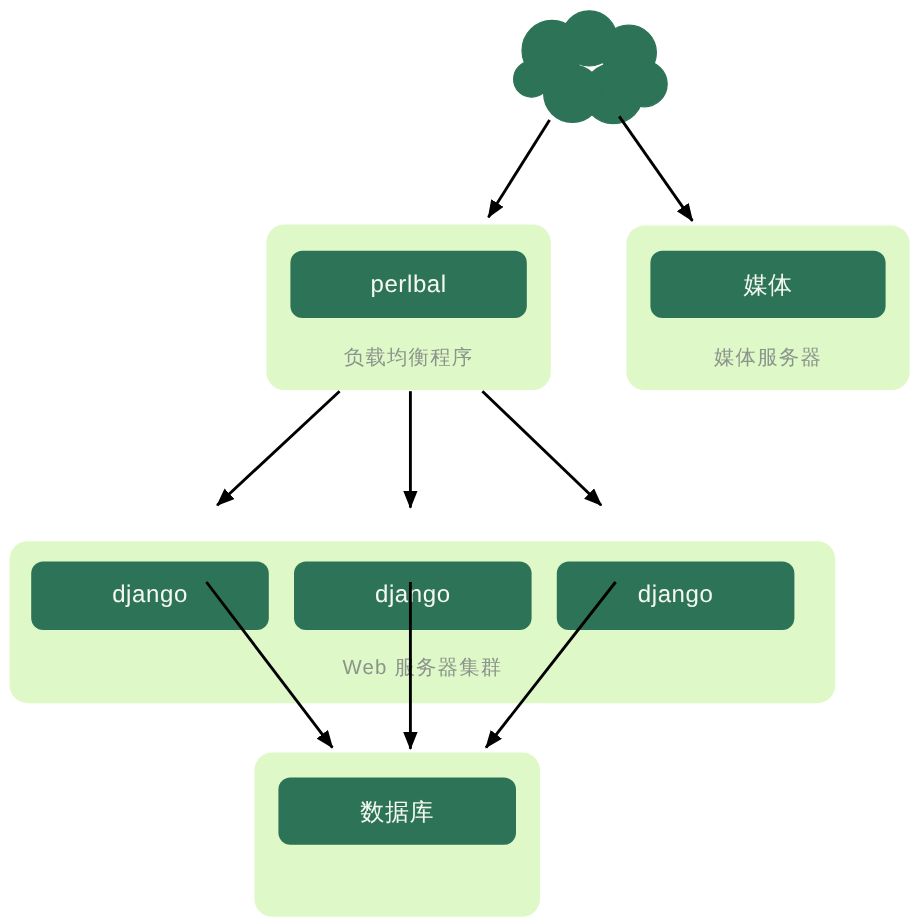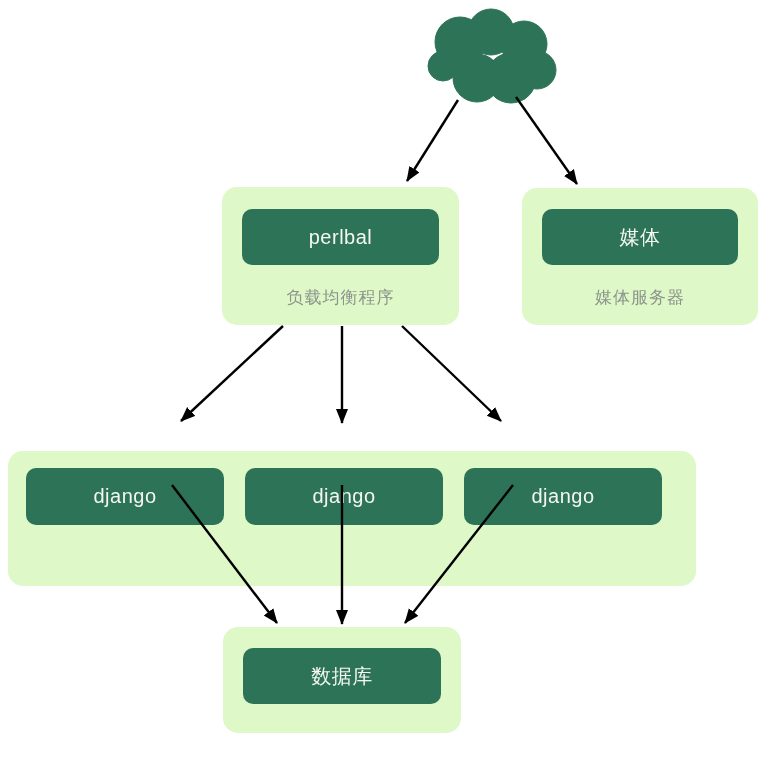--- a/index.html
+++ b/index.html
@@ -61,21 +61,21 @@
   
   .g-media { left: 522px; top: 188px; width: 236px; height: 137px; }
   .g-media .node { left: 20px; top: 21px; width: 196px; height: 56px; }
   
   .g-webcluster { left: 8px; top: 409px; width: 688px; height: 135px; margin-top: 42px; }
   .g-webcluster .caption { bottom: 18px; }
   .node-django-1 { left: 18px;  top: 17px; width: 198px; height: 57px; }
   .node-django-2 { left: 237px; top: 17px; width: 198px; height: 57px; }
   .node-django-3 { left: 456px; top: 17px; width: 198px; height: 57px; }
   
-  .g-database { left: 223px; top: 627px; width: 238px; height: 106px; }
+  .g-database { left: 212px; top: 627px; width: 238px; height: 137px; }
   .g-database .node { left: 20px; top: 21px; width: 198px; height: 56px; }
 
   .edges-svg {
     position: absolute;
     left: 0;
     top: 0;
     width: 770px;
     height: 770px;
     pointer-events: none;
   }
@@ -109,20 +109,21 @@
 
   <div class="group g-media">
     <div class="node">媒体</div>
     <div class="caption">媒体服务器</div>
   </div>
 
   <div class="group g-webcluster">
     <div class="node node-django-1">django</div>
     <div class="node node-django-2">django</div>
     <div class="node node-django-3">django</div>
+    <div class="caption">Web 服务器集群</div>
   </div>
 
   <div class="group g-database">
     <div class="node">数据库</div>
   </div>
 
   <svg class="edges-svg" viewBox="0 0 770 770" aria-hidden="true">
     <defs>
       <marker id="arrowhead" markerUnits="userSpaceOnUse" markerWidth="20" markerHeight="16" refX="14" refY="6" orient="auto">
         <path d="M0,0 L15,6 L0,12 Z" fill="#000000"></path>

